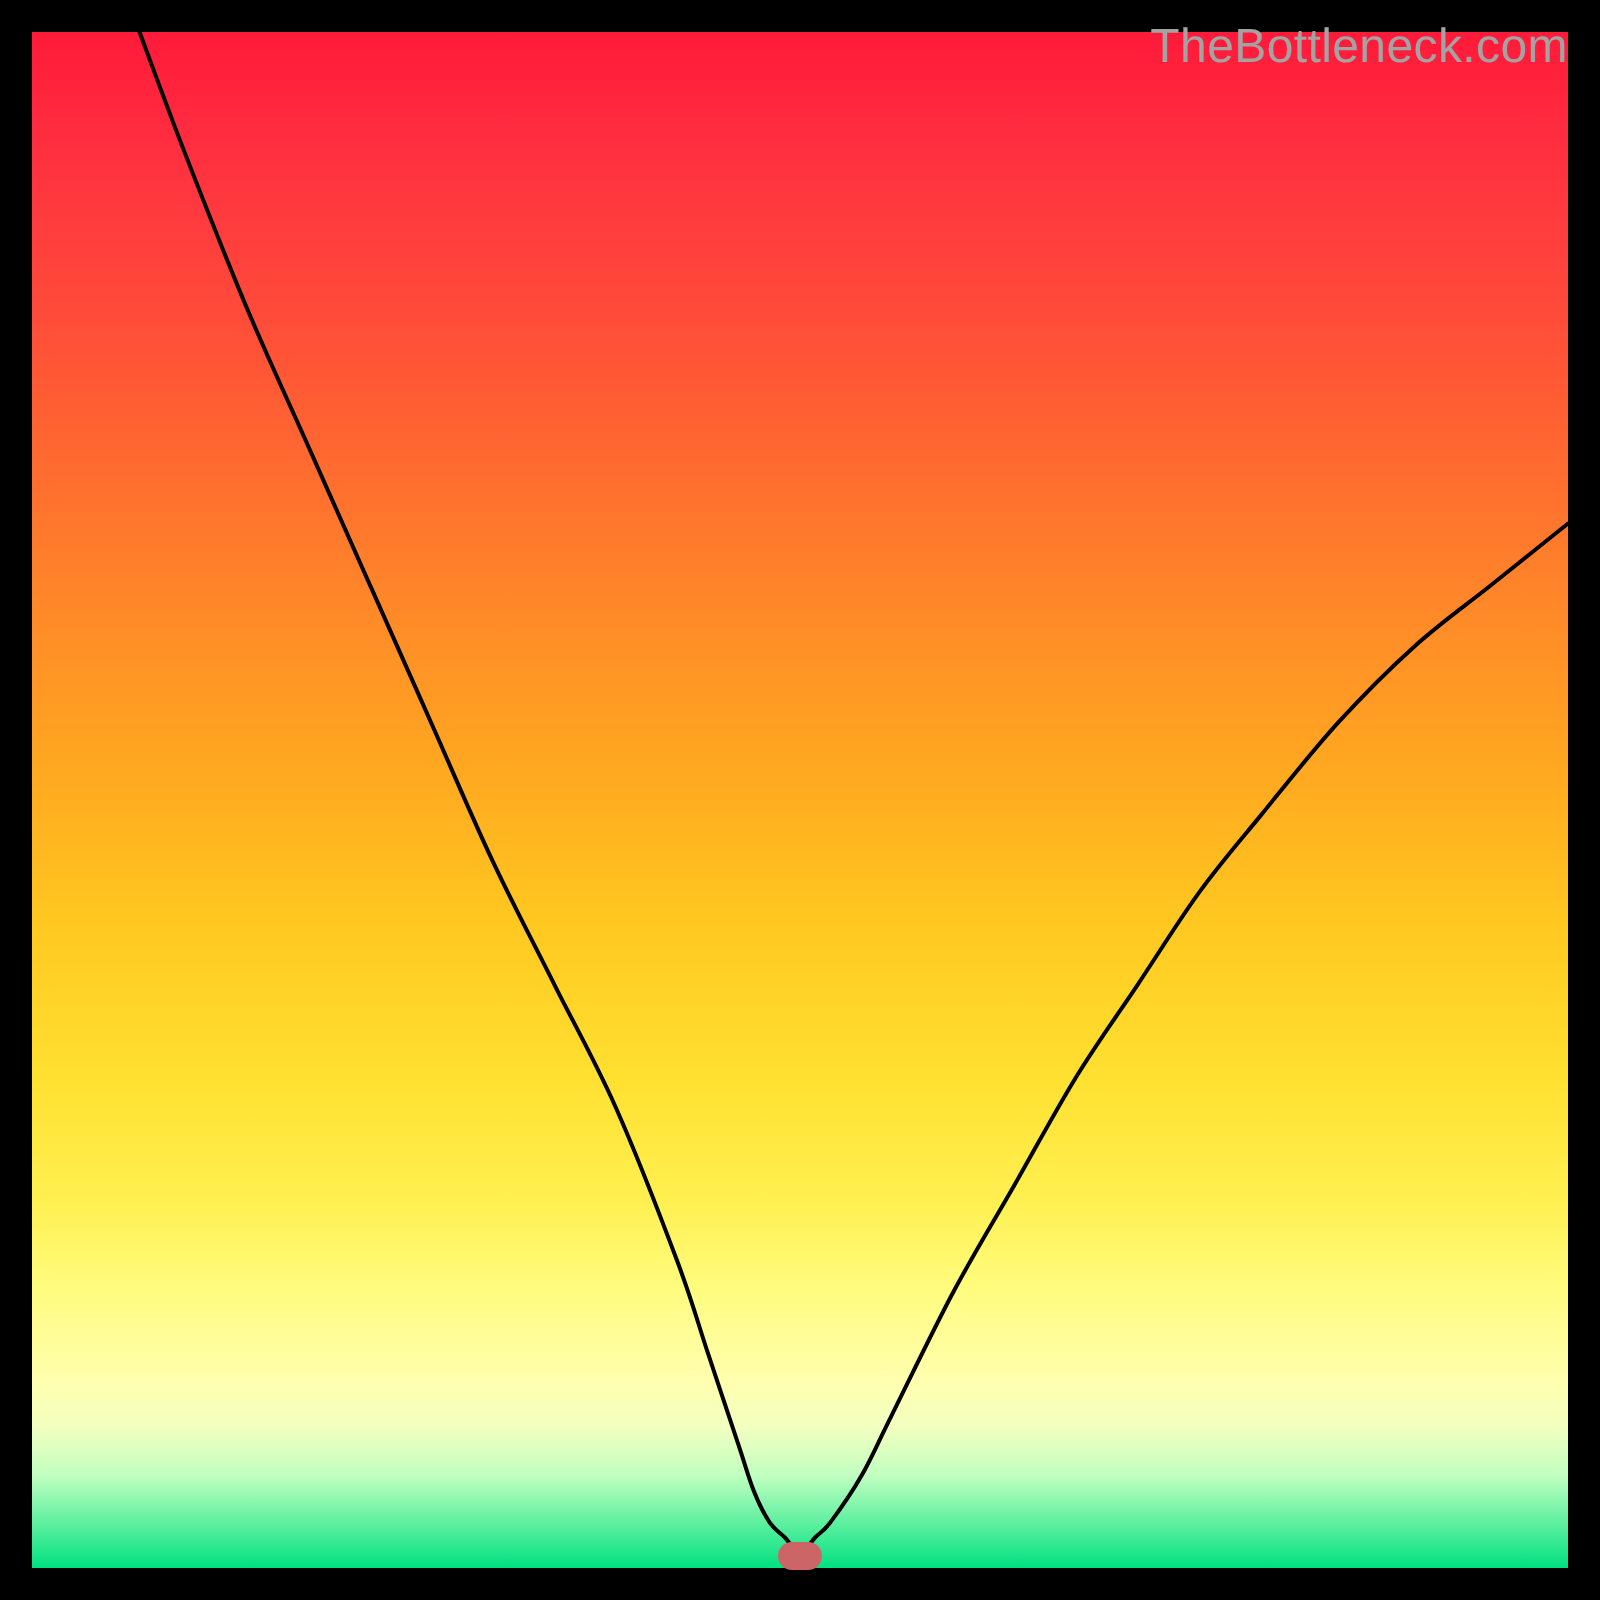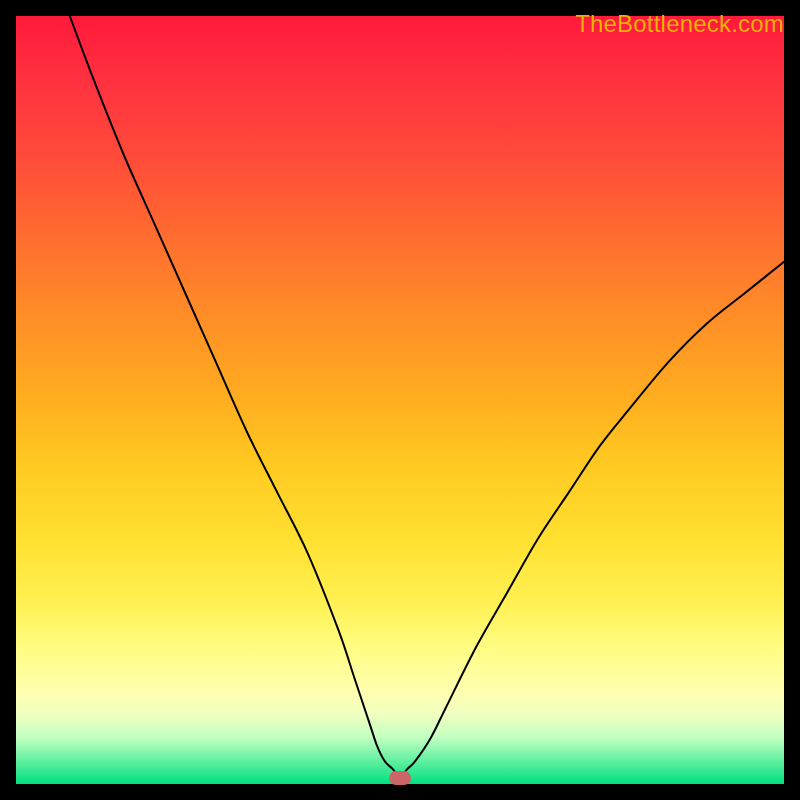--- a/index.html
+++ b/index.html
@@ -54,21 +54,21 @@
     background: #cc6666;
     transform: translate(-50%, -50%);
   }
   .attribution {
     position: absolute;
     top: 10px;
     right: 16px;
     font-family: Arial, Helvetica, sans-serif;
     font-size: 24px;
     font-weight: 400;
-    color: #eab308;
+    color: #a3a3a3;
     letter-spacing: 0.2px;
   }
 </style>
 </head>
 <body>
 
 <div class="chart-container">
   <div class="plot-area">
     <svg class="curve" viewBox="0 0 768 768" preserveAspectRatio="none">
       <path id="curve-path" d="M 53.760000000000005 0 C 57.60000000000001 10.23999999999999, 67.84 38.399999999999935, 76.80000000000001 61.43999999999994 C 85.76000000000002 84.47999999999995, 97.28000000000002 113.92, 107.52000000000001 138.24 C 117.76 162.56000000000003, 128 184.32000000000002, 138.24 207.36 C 148.48000000000002 230.4, 158.72 253.44000000000003, 168.96 276.48 C 179.20000000000002 299.52, 189.44 322.55999999999995, 199.68 345.59999999999997 C 209.92000000000002 368.64, 220.15999999999997 392.96, 230.39999999999998 414.71999999999997 C 240.64 436.47999999999996, 250.88 455.67999999999995, 261.12 476.15999999999997 C 271.36 496.64, 281.6 514.5600000000001, 291.84000000000003 537.6 C 302.08000000000004 560.64, 314.88 593.92, 322.56 614.4 C 330.24 634.88, 332.8 645.12, 337.92 660.48 C 343.04 675.84, 349.44000000000005 695.04, 353.28000000000003 706.56 C 357.12 718.0799999999999, 358.4 723.2, 360.96 729.6 C 363.52 736, 366.08 741.12, 368.64 744.96 C 371.2 748.8000000000001, 373.76 750.0799999999999, 376.32 752.64 C 378.88 755.2, 381.44 760.32, 384 760.32 C 386.56 760.32, 389.12 755.2, 391.68 752.64 C 394.24 750.0799999999999, 395.52 750.08, 399.36 744.96 C 403.20000000000005 739.84, 409.6 730.88, 414.72 721.92 C 419.84000000000003 712.9599999999999, 422.40000000000003 706.5600000000001, 430.08000000000004 691.2 C 437.76000000000005 675.84, 450.55999999999995 648.96, 460.79999999999995 629.76 C 471.03999999999996 610.56, 481.28 593.92, 491.52 576 C 501.76 558.08, 512 538.88, 522.24 522.24 C 532.48 505.6, 542.72 491.52, 552.96 476.15999999999997 C 563.2 460.79999999999995, 573.44 444.15999999999997, 583.6800000000001 430.08 C 593.9200000000001 416, 602.8800000000001 405.76, 614.4000000000001 391.68 C 625.9200000000001 377.6, 640 359.67999999999995, 652.8 345.59999999999997 C 665.5999999999999 331.52, 678.4000000000001 318.72, 691.2 307.20000000000005 C 704 295.68000000000006, 716.8 286.72, 729.5999999999999 276.48 C 742.3999999999999 266.24, 761.6 250.88, 768 245.76"></path>

